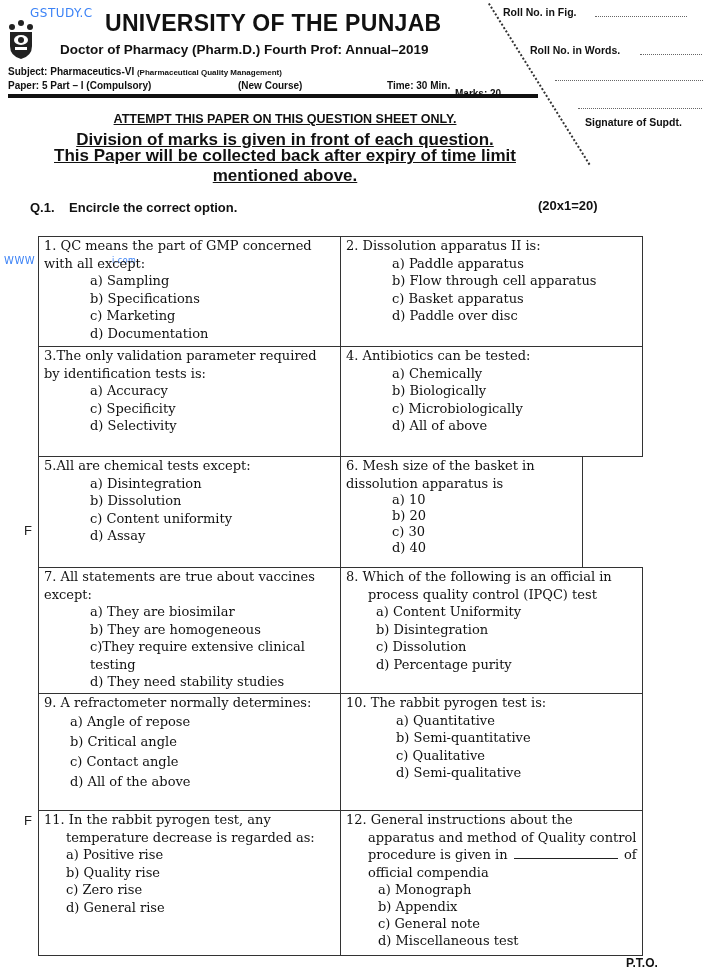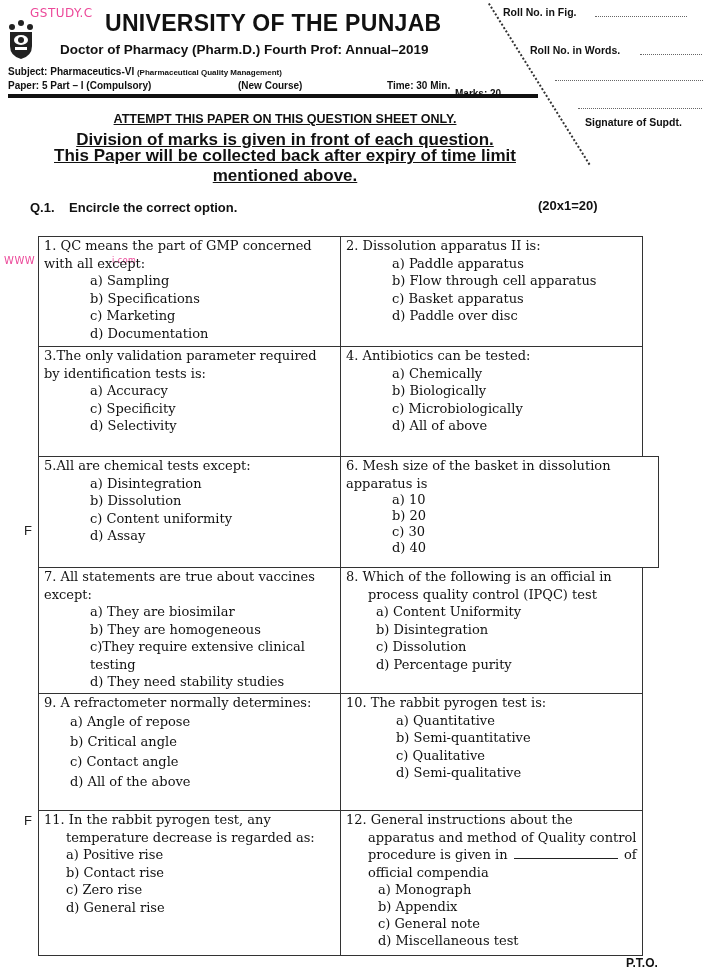--- a/index.html
+++ b/index.html
@@ -1,21 +1,21 @@
 <!DOCTYPE html>
 <html><head>
 <meta charset="utf-8">
 <style>
   html, body { margin: 0; padding: 0; background: #ffffff; }
   body {
     width: 708px; height: 979px; position: relative; overflow: hidden;
     font-family: "Liberation Sans", sans-serif; color: #111;
   }
   .abs { position: absolute; }
-  .watermark { font-family: "DejaVu Sans", sans-serif; color: #ec4899; font-size: 12px; letter-spacing: 0.5px; }
+  .watermark { font-family: "DejaVu Sans", sans-serif; color: #3b82f6; font-size: 12px; letter-spacing: 0.5px; }
   .logo { left: 6px; top: 18px; width: 30px; height: 42px; }
   .title { left: 105px; top: 10px; font-size: 23px; font-weight: bold; letter-spacing: 0.3px; }
   .subtitle { left: 60px; top: 42px; font-size: 13.5px; font-weight: bold; }
   .meta { font-size: 10px; font-weight: bold; }
   .meta small { font-size: 8px; }
   .thickrule { left: 8px; top: 94px; width: 530px; height: 4px; background: #111; }
   .notice { left: 20px; width: 530px; text-align: center; font-weight: bold; text-decoration: underline; font-size: 17px; }
   .side-field { font-size: 10.5px; font-weight: bold; }
   .dots { border-bottom: 1px dotted #666; height: 0; }
   .diag { left: 488px; top: 4px; width: 2px; height: 190px; border-left: 2px dotted #333; transform-origin: top left; transform: rotate(-32deg); }
@@ -130,21 +130,21 @@
 
   <div class="cell" style="left:0; top:220px; width:303px; height:112px;">
     <p class="stem">5.All are chemical tests except:</p>
     <ul class="opts">
       <li>a) Disintegration</li>
       <li>b) Dissolution</li>
       <li>c) Content uniformity</li>
       <li>d) Assay</li>
     </ul>
   </div>
-  <div class="cell" style="left:302px; top:220px; width:319px; height:112px;">
+  <div class="cell" style="left:302px; top:220px; width:243px; height:112px;">
     <p class="stem">6. Mesh size of the basket in dissolution apparatus is</p>
     <ul class="opts" style="line-height:16px;">
       <li>a) 10</li>
       <li>b) 20</li>
       <li>c) 30</li>
       <li>d) 40</li>
     </ul>
   </div>
 
   <div class="cell" style="left:0; top:331px; width:303px; height:127px;">
@@ -182,21 +182,21 @@
       <li>b) Semi-quantitative</li>
       <li>c) Qualitative</li>
       <li>d) Semi-qualitative</li>
     </ul>
   </div>
 
   <div class="cell" style="left:0; top:574px; width:303px; height:146px;">
     <p class="stem hang">11. In the rabbit pyrogen test, any temperature decrease is regarded as:</p>
     <ul class="opts" style="padding-left:22px;">
       <li>a)   Positive rise</li>
-      <li>b)   Contact rise</li>
+      <li>b)   Quality rise</li>
       <li>c)   Zero rise</li>
       <li>d)   General rise</li>
     </ul>
   </div>
   <div class="cell" style="left:302px; top:574px; width:303px; height:146px;">
     <p class="stem hang">
       <span>12. General instructions about the apparatus and method of Quality control procedure is given in</span>
       <span class="blank"></span>
       <span>of official compendia</span>
     </p>

